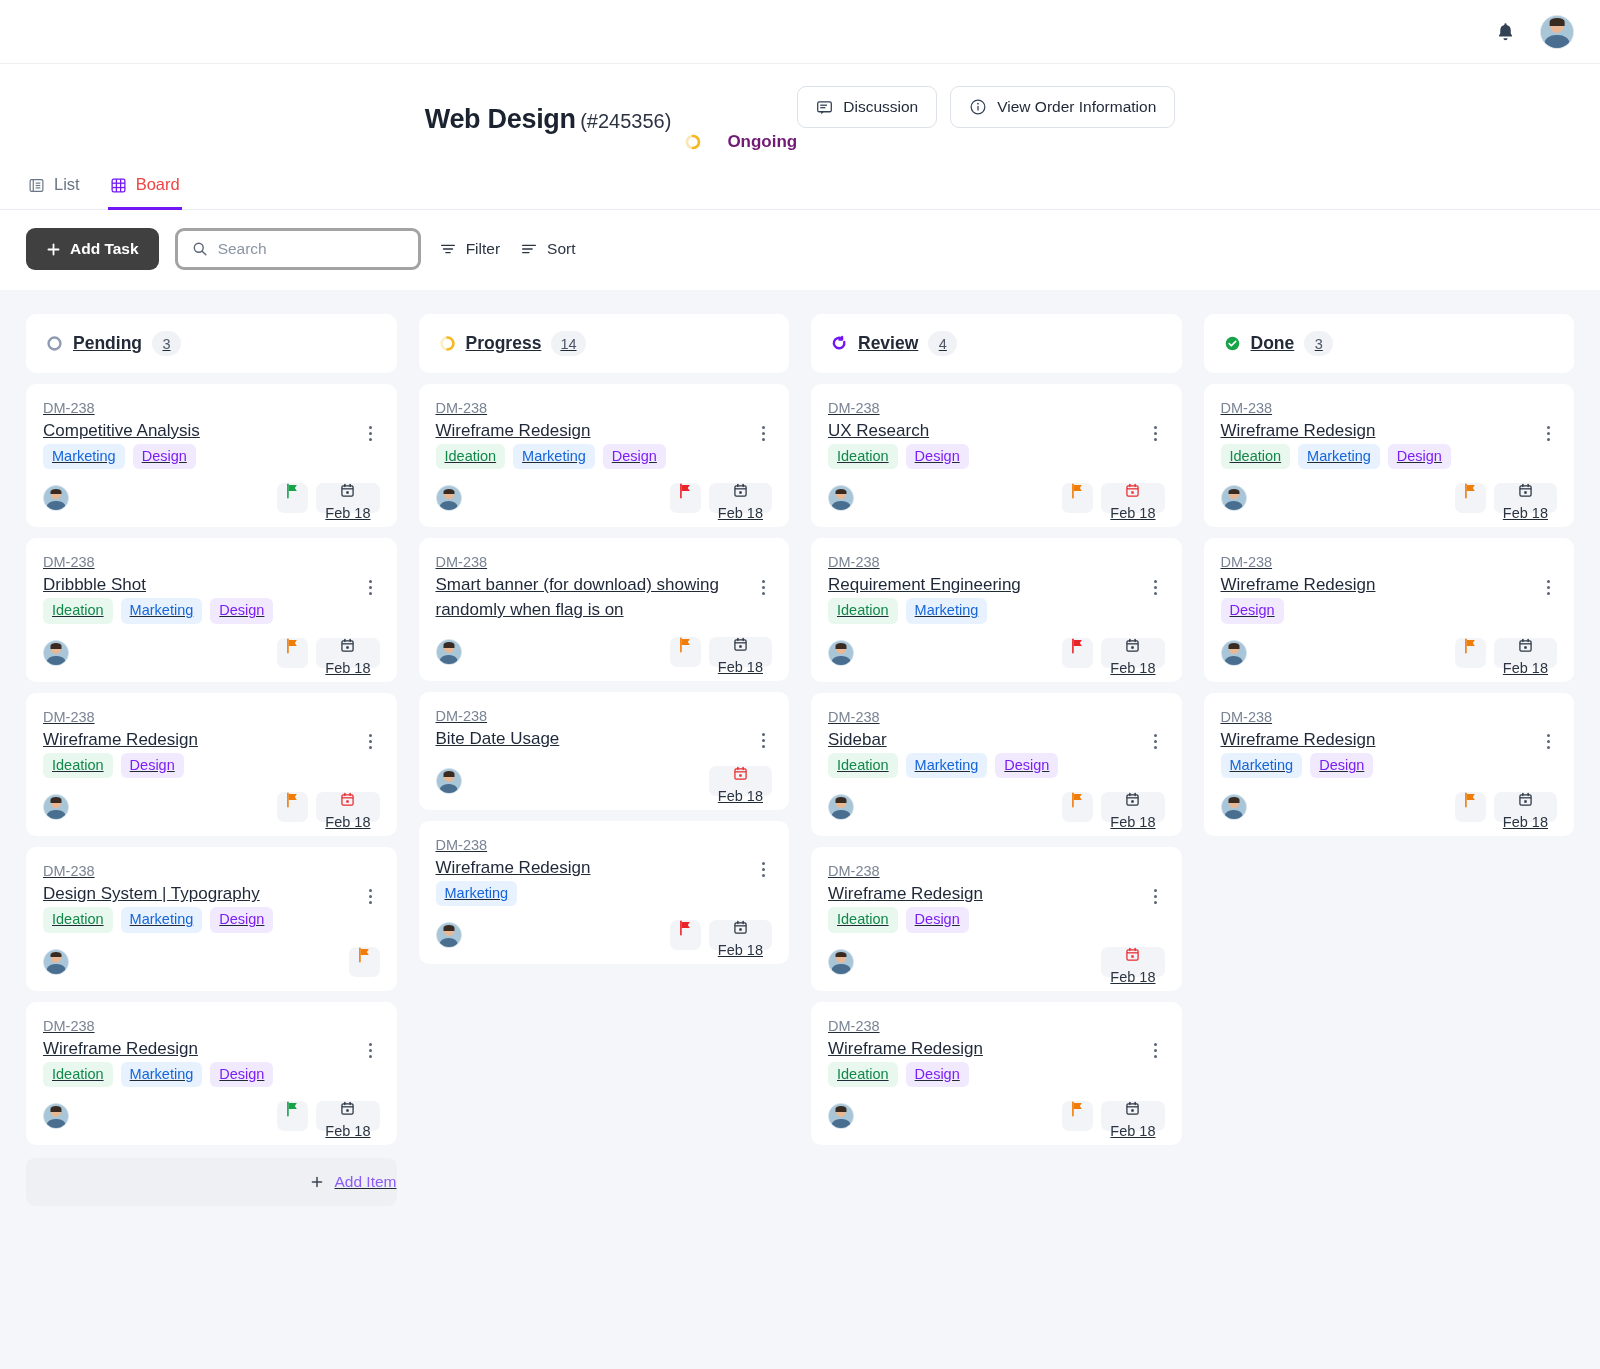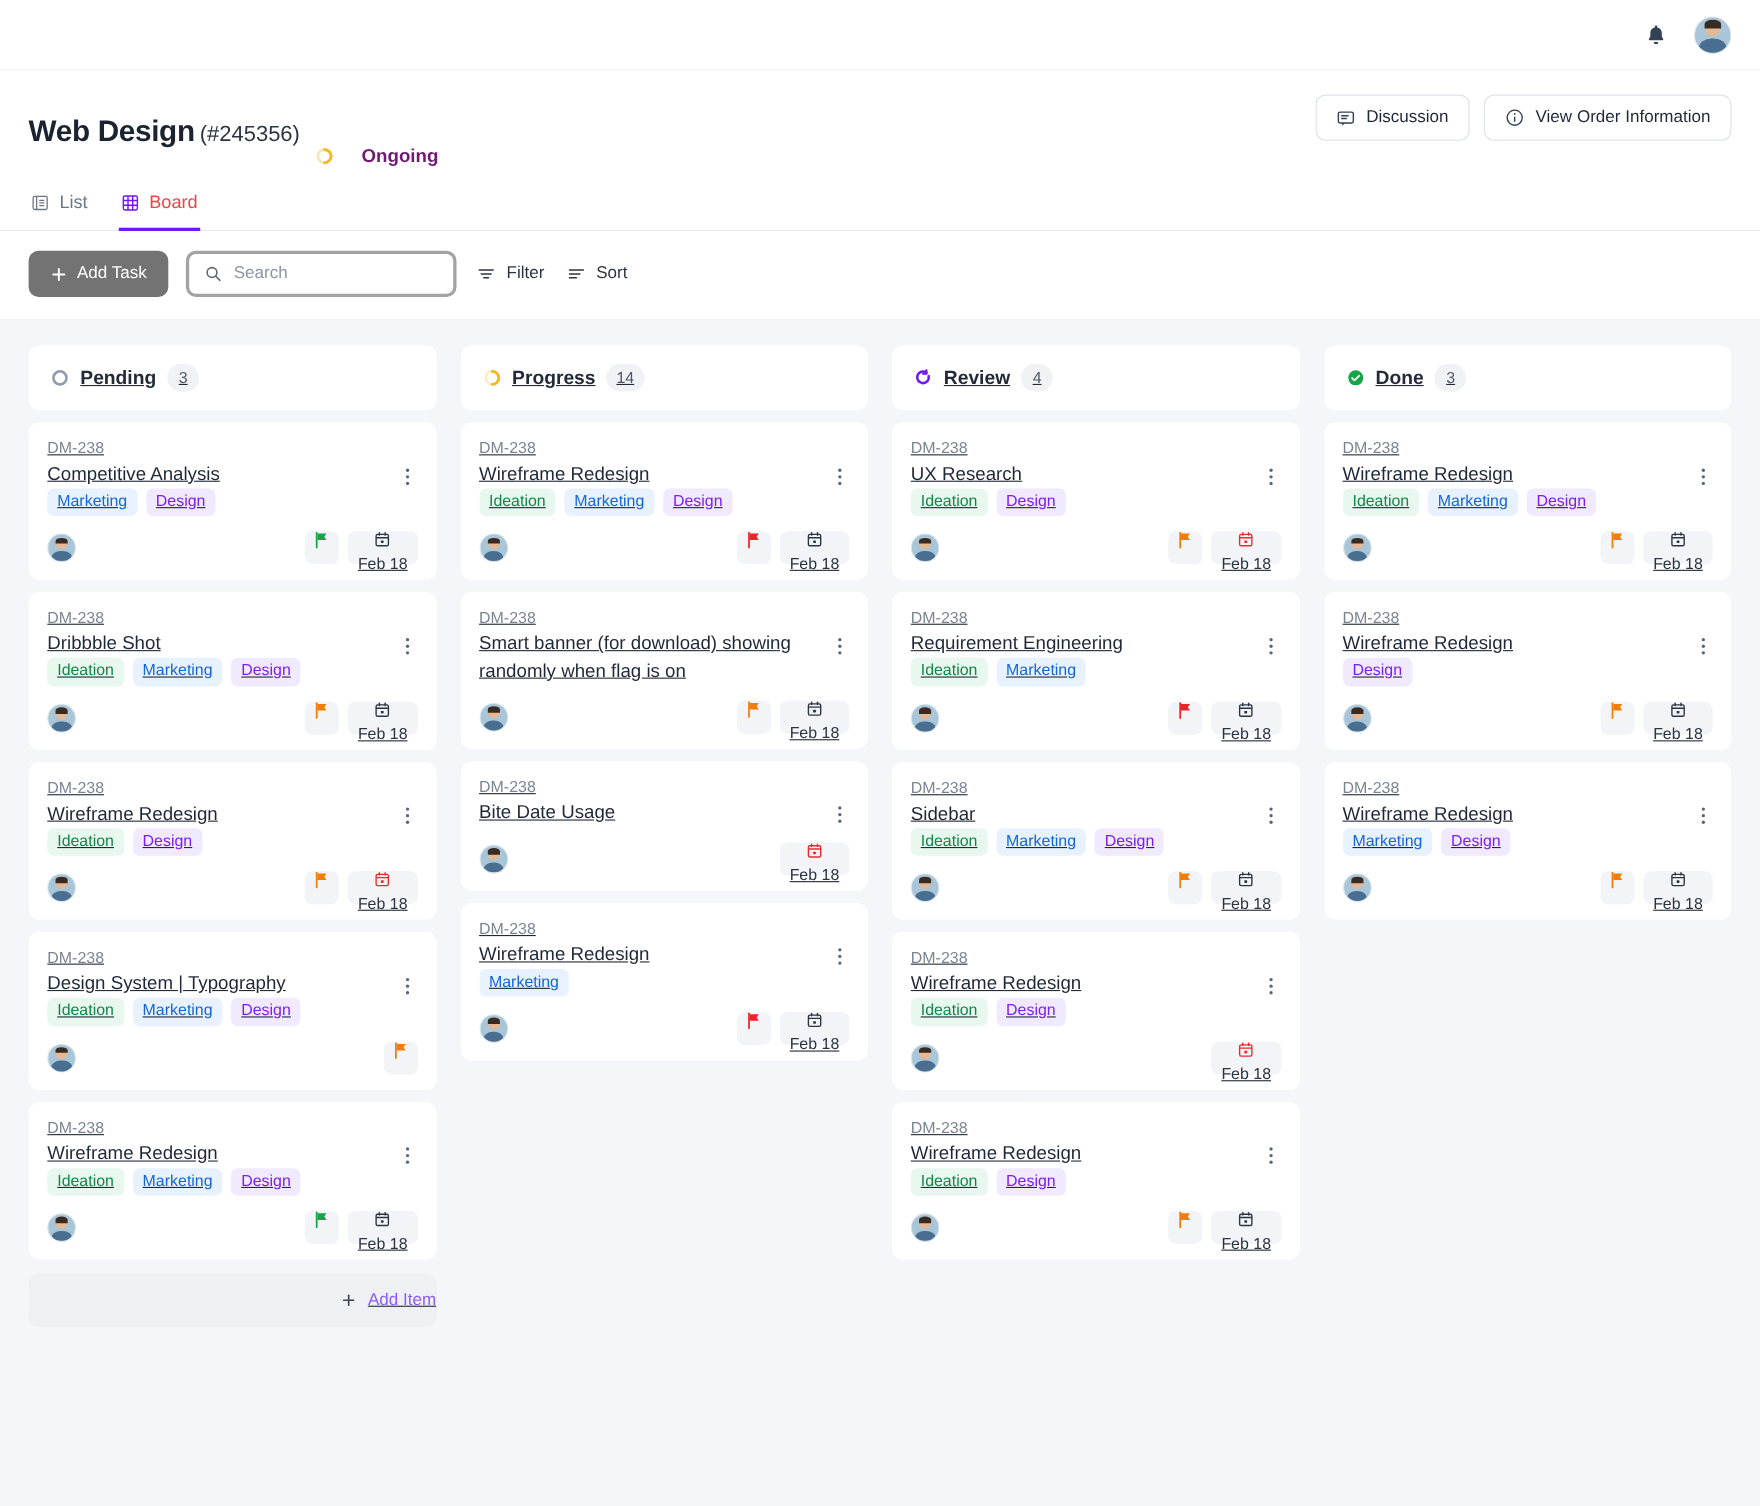--- a/index.html
+++ b/index.html
@@ -55,21 +55,21 @@
     transform:translateX(-50%);
     width:46%; height:24%; border-radius:50% 50% 0 0;
     background:#3a2b22;
   }
 
   
   .proj-header {
     padding: 22px 26px 0 26px;
     display: flex;
     align-items: flex-start;
-    justify-content: space-between;
+    justify-content: center;
   }
   .proj-title-row { display: flex; align-items: center; gap: 14px; }
   .proj-title {
     font-size: 27px; font-weight: 700; color: #1b2230; letter-spacing: -0.3px;
   }
   .proj-id { font-size: 20px; font-weight: 400; color: #2c3442; }
   .proj-status {
     display: flex; align-items: center; gap: 26px;
     font-size: 17px; font-weight: 600; color: #701a75; margin-top: 46px;
   }
@@ -84,40 +84,40 @@
   }
 
   
   .tabs {
     display: flex; gap: 26px;
     padding: 0 26px;
     margin-top: 18px;
     border-bottom: 1px solid #e8ebef;
   }
   .tab {
-    display: flex; align-items: center; gap: 9px;
+    display: flex; align-items: flex-end; gap: 9px;
     padding: 5px 2px 13px 2px;
     font-size: 16.5px; color: #6a7686; cursor: pointer;
     border-bottom: 3px solid transparent;
     margin-bottom: -1px;
   }
   .tab.active { color: #ef4444; font-weight: 400; border-bottom-color: #7117f5; }
 
   
   .toolbar {
     display: flex; align-items: center; gap: 16px;
     padding: 18px 26px 20px 26px;
     background: #fff;
   }
   .add-task-btn {
     display: flex; align-items: center; gap: 9px;
     height: 42px; padding: 0 20px;
-    background: #737373; color: #fff;
+    background: #404040; color: #fff;
     border: none; border-radius: 9px;
-    font-size: 15.5px; font-weight: 400; cursor: pointer;
+    font-size: 15.5px; font-weight: 700; cursor: pointer;
     font-family: inherit;
   }
   .search-box {
     display: flex; align-items: center; gap: 10px;
     width: 246px; height: 42px;
     border: 3px solid #a3a3a3; border-radius: 9px;
     padding: 0 14px; background: #fff;
   }
   .search-box input {
     border: none; outline: none; font-size: 15.5px;

